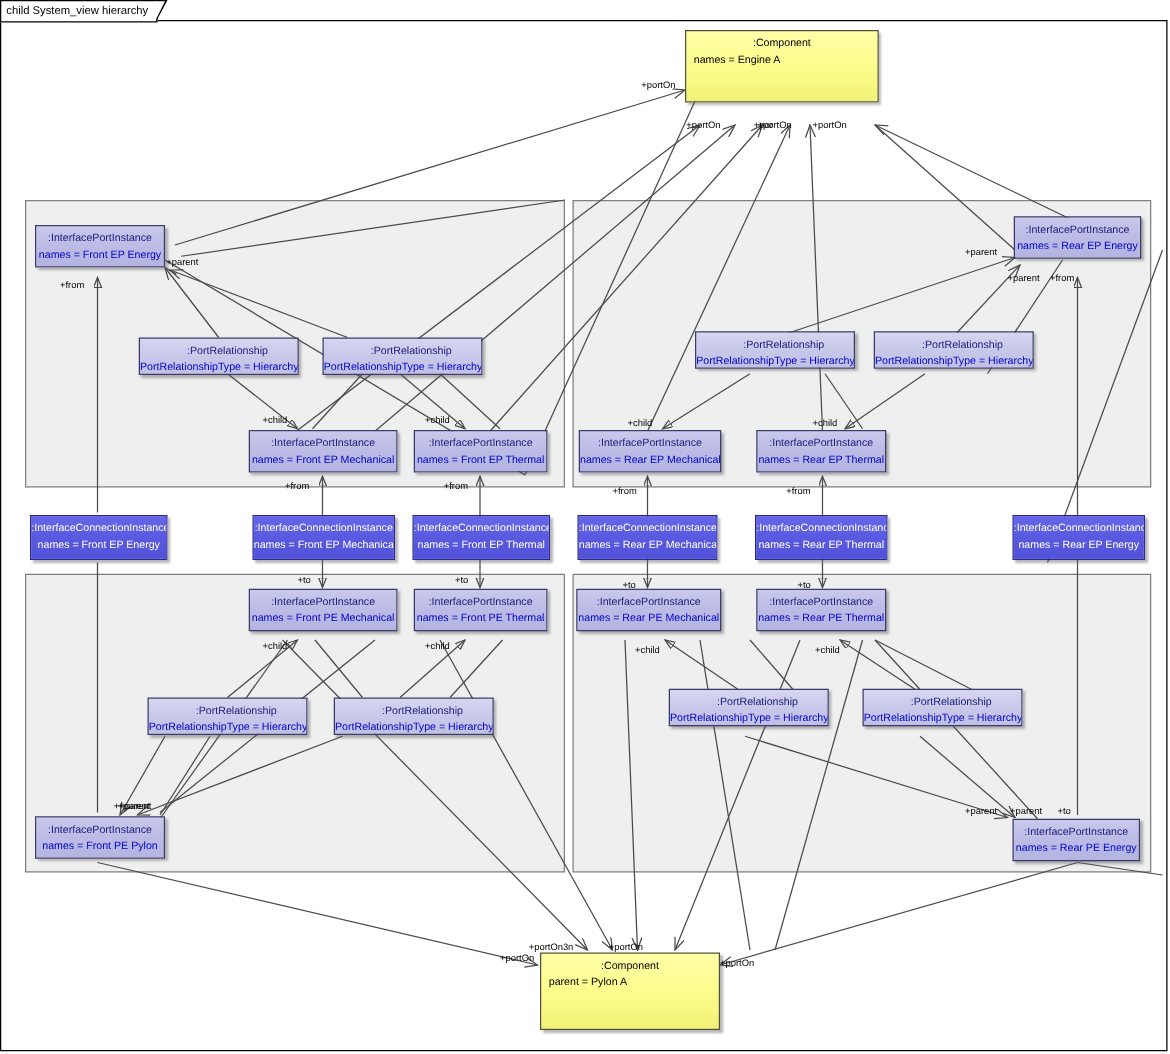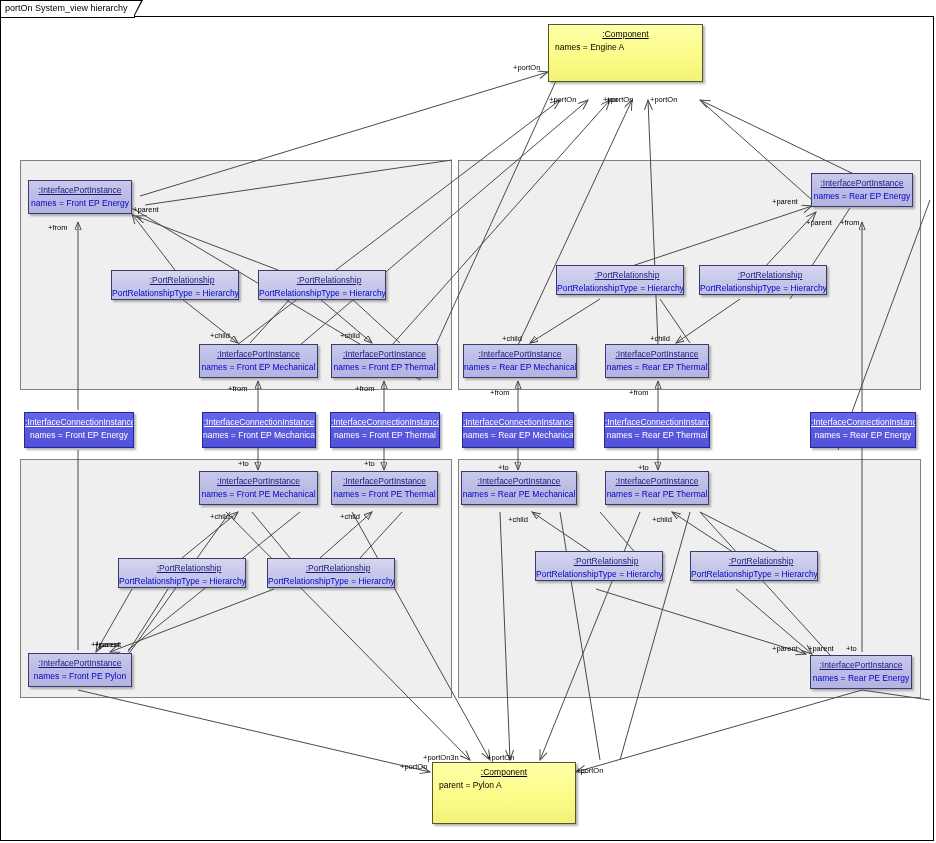--- a/index.html
+++ b/index.html
@@ -76,21 +76,20 @@
     position: absolute;
     box-sizing: border-box;
     border: 1px solid #3b3b6b;
     z-index: 10;
     box-shadow: 2px 2px 2px rgba(90,90,90,0.45);
     text-align: center;
     overflow: hidden;
   }
   .node .title {
     font-size: 8.5px;
-    text-decoration: underline;
     padding-top: 4px;
     line-height: 10px;
     white-space: nowrap;
   }
   .node .attr {
     font-size: 8.5px;
     line-height: 10px;
     padding-top: 3px;
     white-space: nowrap;
   }
@@ -147,21 +146,21 @@
   }
 </style>
 </head>
 <body>
 
 <div id="canvas">
 
   <div class="frame-border"></div>
 
   <div class="frame-tab">
-    <span class="tab-text">portOn System_view hierarchy</span>
+    <span class="tab-text">child System_view hierarchy</span>
   </div>
 
   <div class="panel" style="left:20px; top:160px; width:432px; height:230px;"></div>
   <div class="panel" style="left:458px; top:160px; width:463px; height:230px;"></div>
   <div class="panel" style="left:20px; top:459px; width:432px; height:239px;"></div>
   <div class="panel" style="left:458px; top:459px; width:463px; height:239px;"></div>
 
   <svg id="wires" viewBox="0 0 936 843">
     <defs>
       <marker id="arrowOpen" markerWidth="11" markerHeight="11" refX="10" refY="4" orient="auto">

